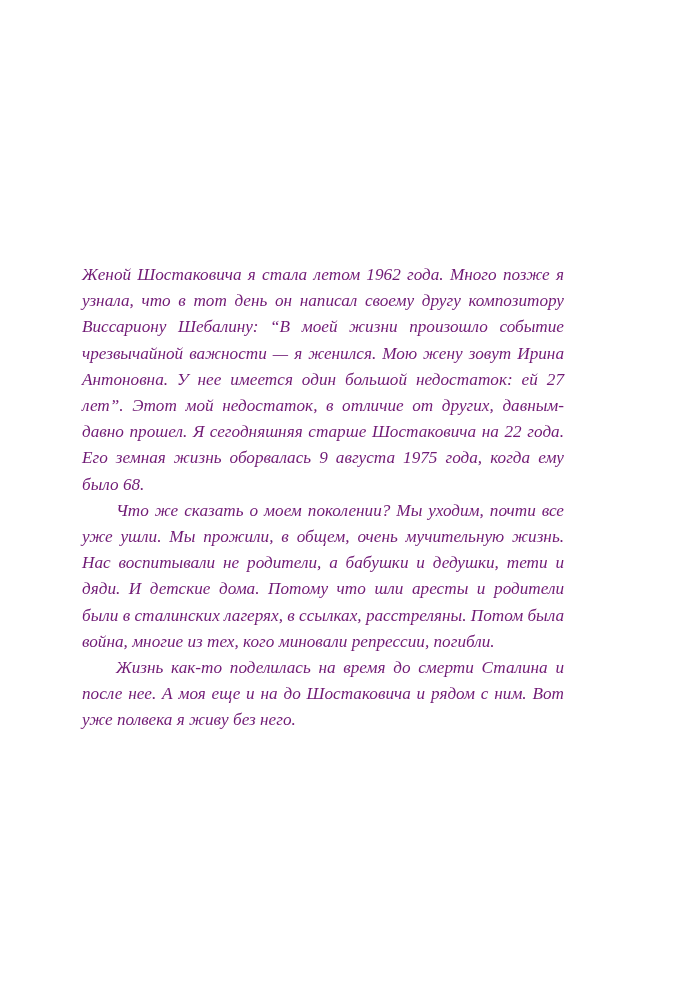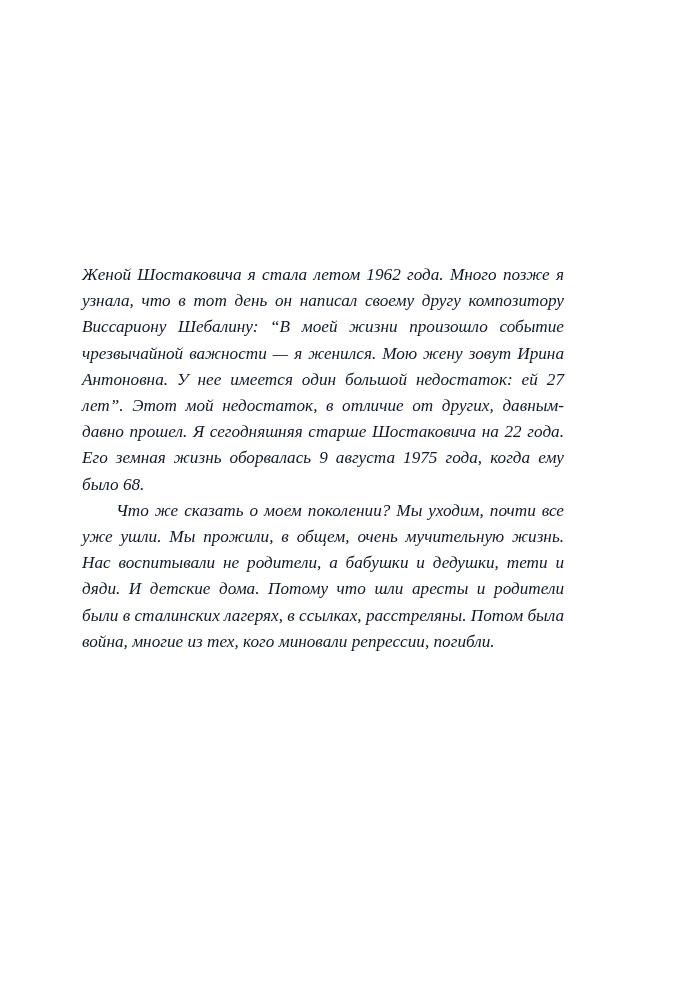--- a/index.html
+++ b/index.html
@@ -28,30 +28,31 @@
     width: 482px;
   }
   .para {
     margin: 0;
     font-style: italic;
     font-size: 17.2px;
     line-height: 26.2px;
     text-align: justify;
     text-justify: inter-word;
     hyphens: manual;
-    color: #0f172a;
+    color: #701a75;
   }
   .para + .para {
     text-indent: 34px;
   }
   .para.first {
     text-indent: 0;
   }
 </style>
 </head>
 <body>
 
 <div class="page">
   <div class="text-block">
     <p class="para first">Женой Шостаковича я стала летом 1962 года. Много позже я узнала, что в тот день он написал своему другу композитору Виссариону Шебалину: “В моей жизни произошло событие чрезвычайной важности — я женился. Мою жену зовут Ирина Антоновна. У нее имеется один большой недостаток: ей 27 лет”. Этот мой недостаток, в отличие от других, давным-давно прошел. Я сегодняшняя старше Шостаковича на 22 года. Его земная жизнь оборвалась 9 августа 1975 года, когда ему было 68.</p>
     <p class="para">Что же сказать о моем поколении? Мы уходим, почти все уже ушли. Мы прожили, в общем, очень мучительную жизнь. Нас воспитывали не родители, а бабушки и дедушки, тети и дяди. И детские дома. Потому что шли аресты и родители были в сталинских лагерях, в ссылках, расстреляны. Потом была война, многие из тех, кого миновали репрессии, погибли.</p>
+    <p class="para">Жизнь как-то поделилась на время до смерти Сталина и после нее. А моя еще и на до Шостаковича и рядом с ним. Вот уже полвека я живу без него.</p>
   </div>
 </div>
 
 </body></html>

